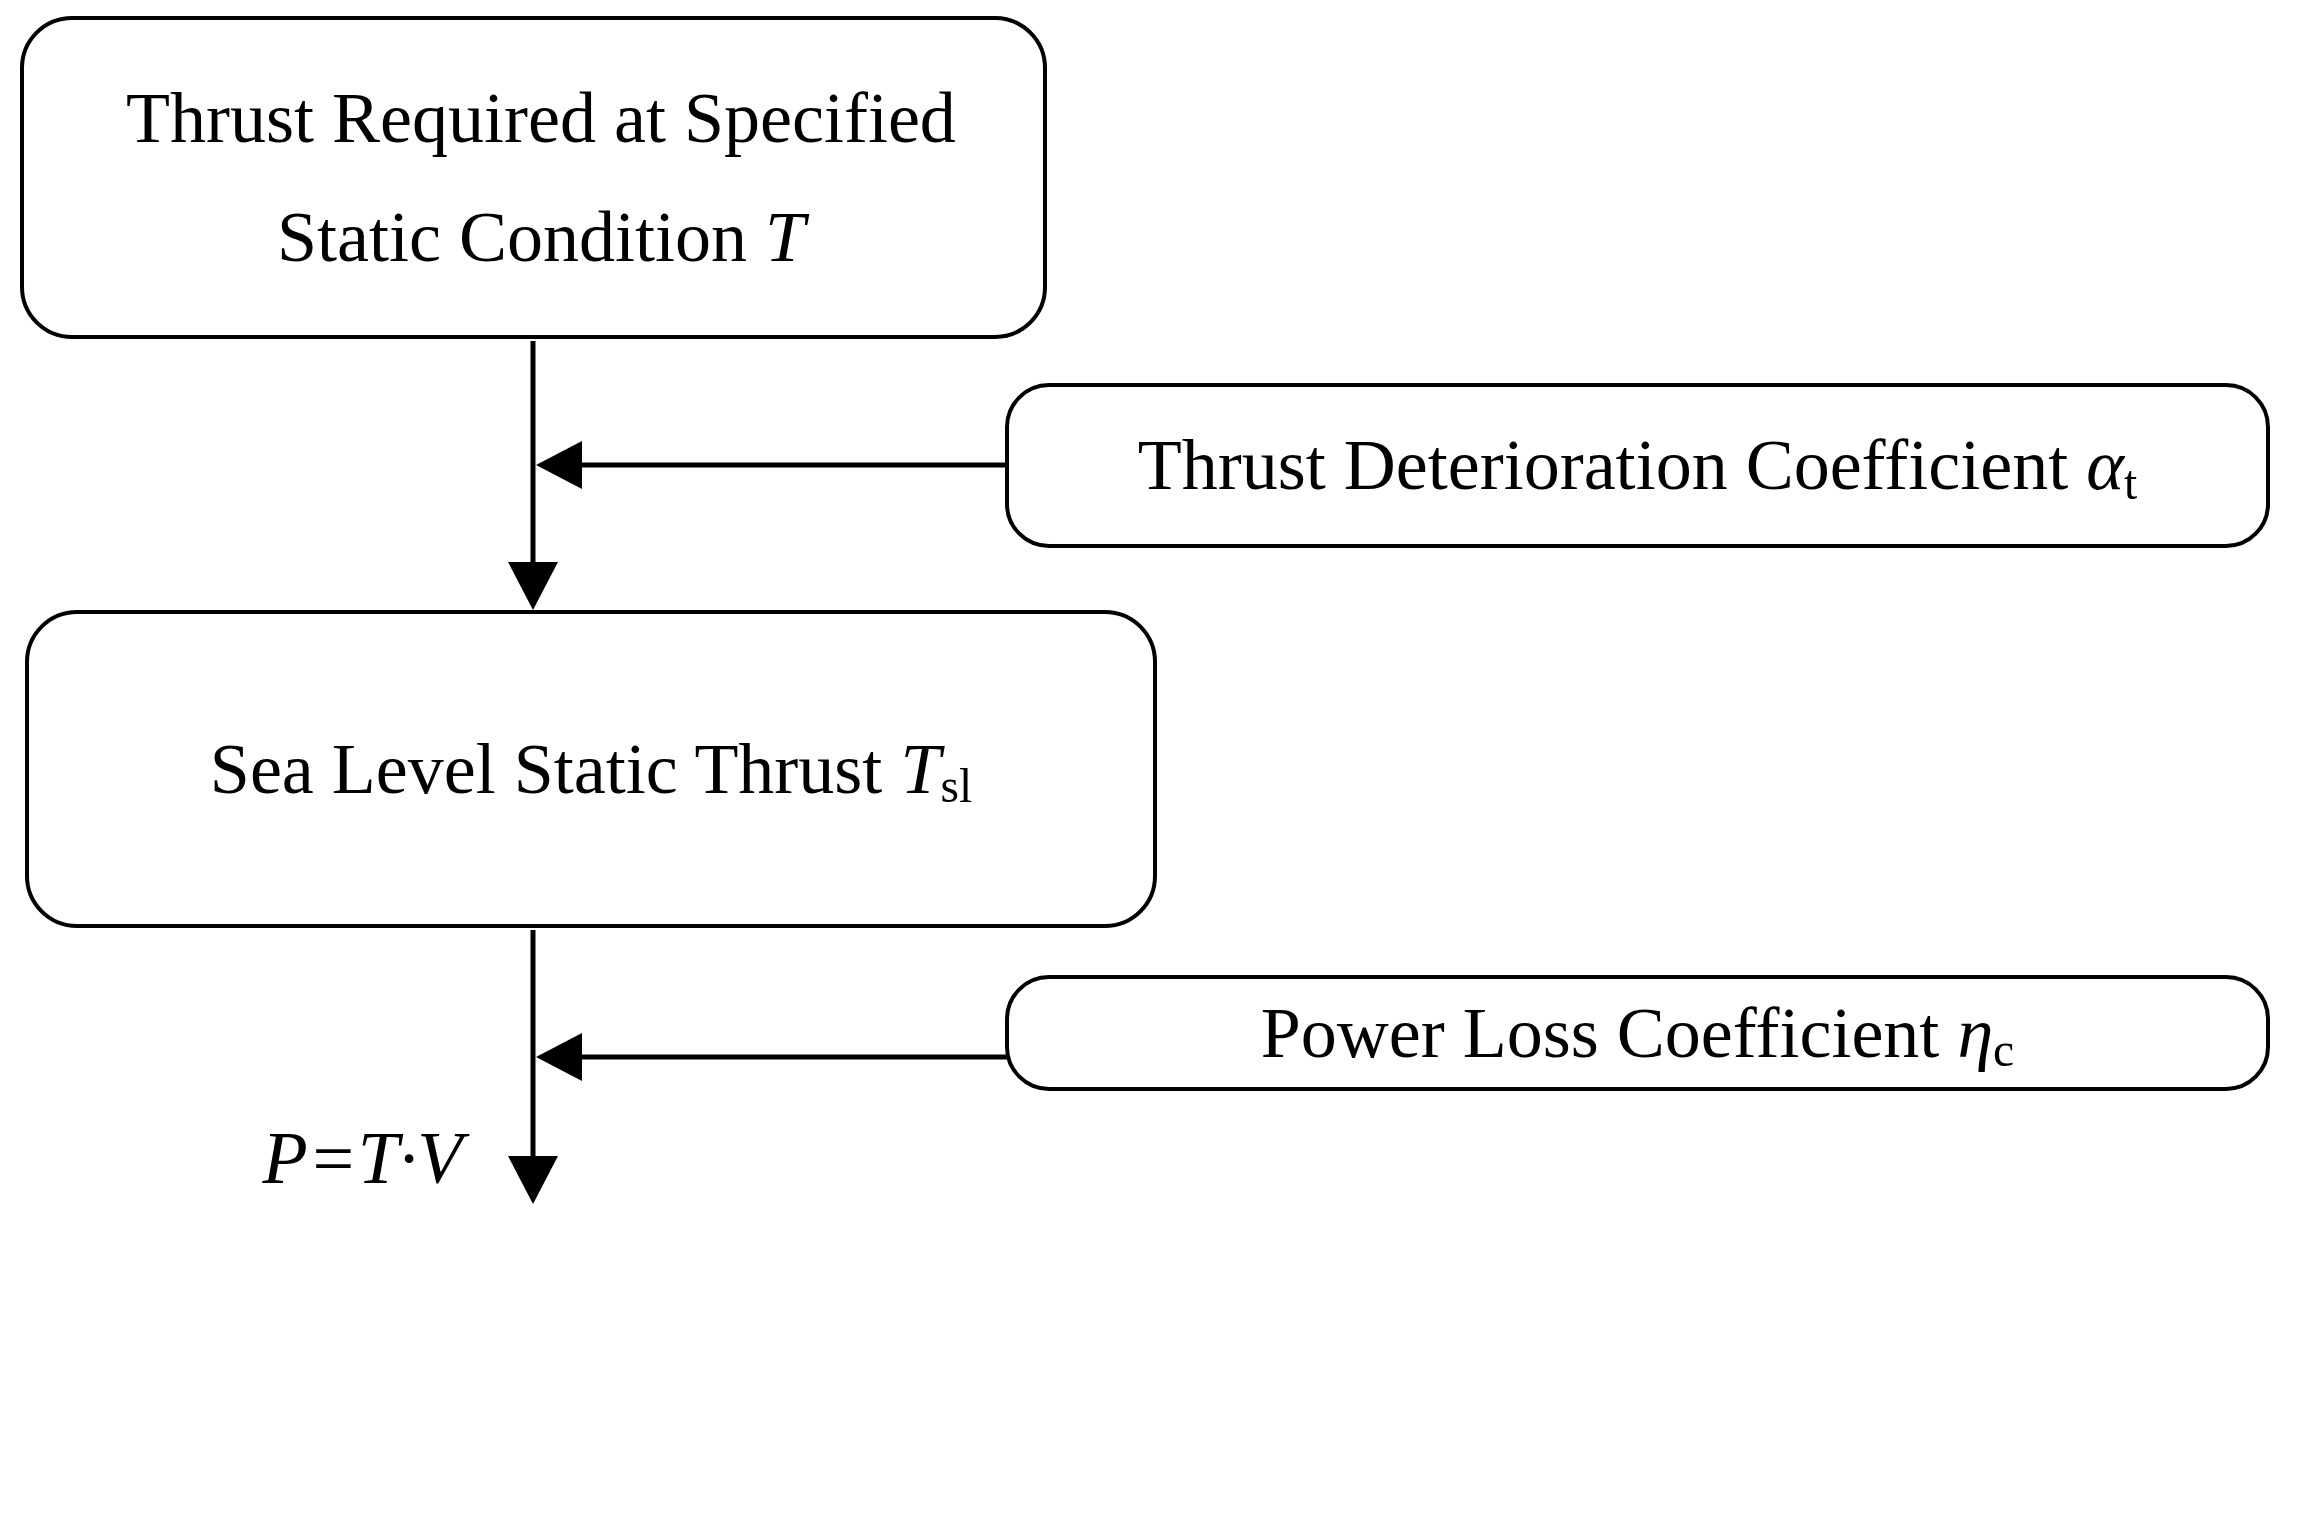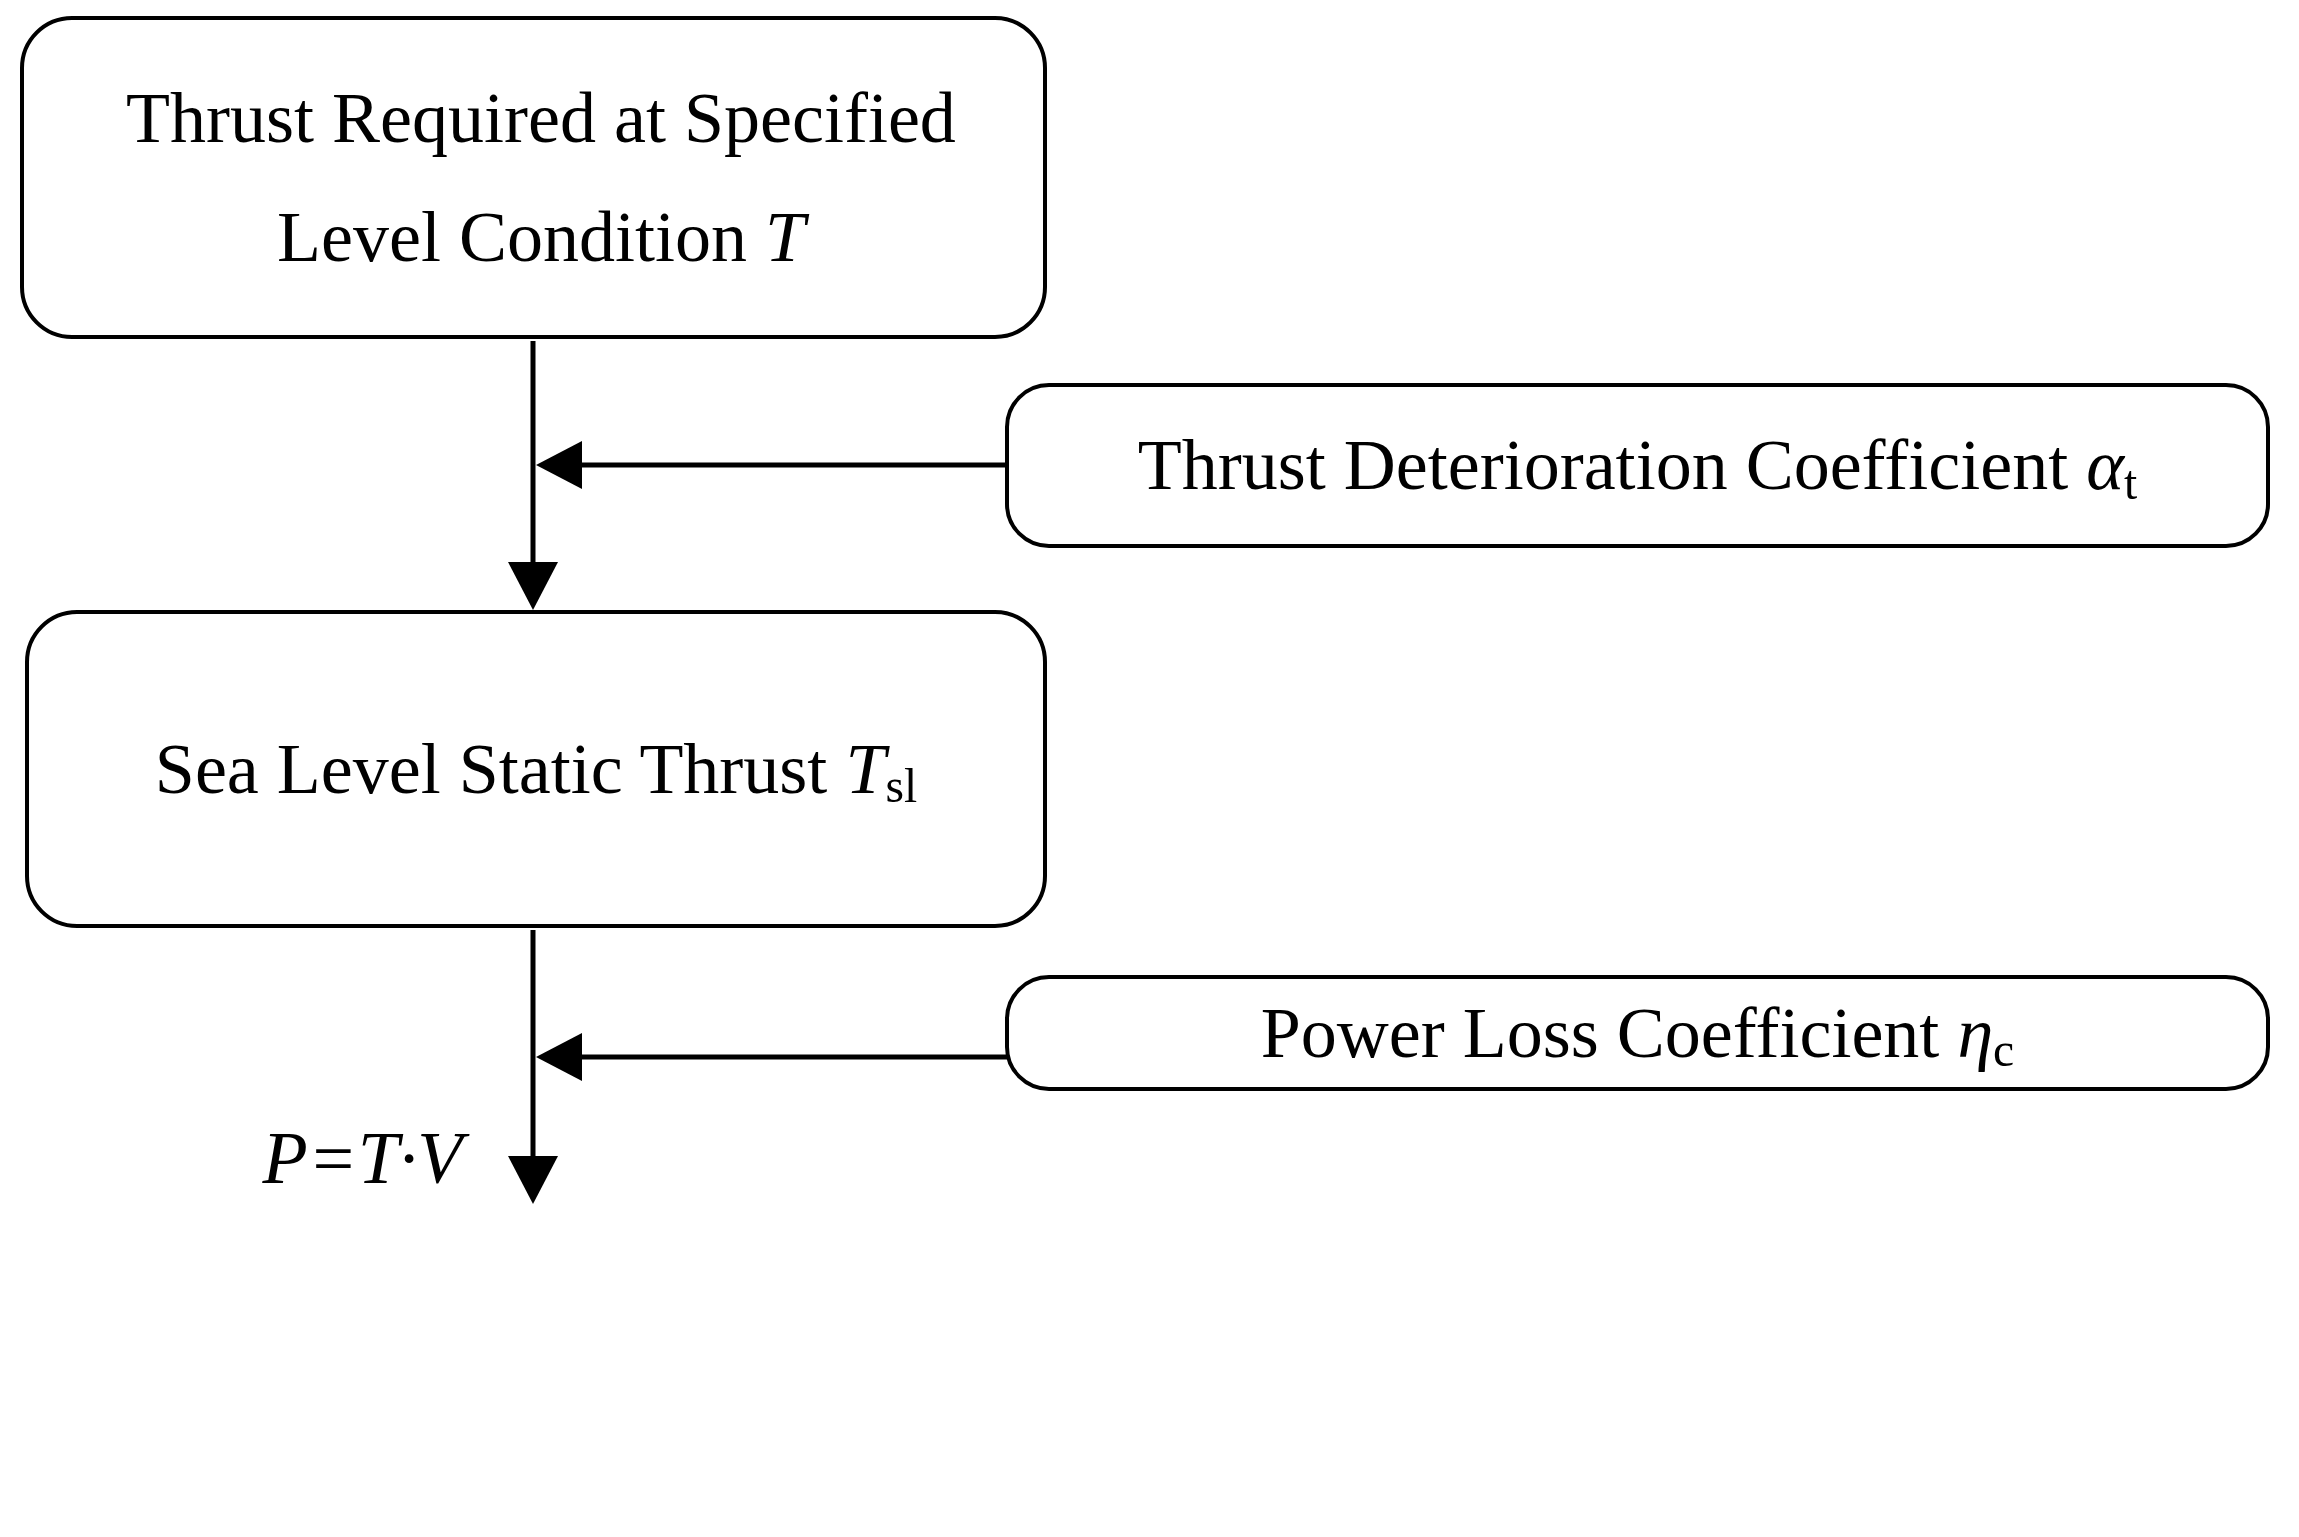--- a/index.html
+++ b/index.html
@@ -84,31 +84,31 @@
 
     <line x1="578" y1="1057" x2="1007" y2="1057"></line>
     <polygon points="536,1057 582,1033 582,1081"></polygon>
   </svg>
 
   <div class="node" style="left:20px; top:16px; width:1027px; height:323px;padding-left:15px;">
     <div>
       <span>Thrust Required at Specified</span>
     </div>
     <div>
-      <span>Level Condition </span><span class="sym">T</span>
+      <span>Static Condition </span><span class="sym">T</span>
     </div>
   </div>
 
   <div class="node side" style="left:1005px; top:383px; width:1265px; height:165px;">
     <div>
       <span>Thrust Deterioration Coefficient </span><span class="sym">α</span><span class="sub">t</span>
     </div>
   </div>
 
-  <div class="node" style="left:25px; top:610px; width:1022px; height:318px;">
+  <div class="node" style="left:25px; top:610px; width:1132px; height:318px;">
     <div>
       <span>Sea Level Static Thrust </span><span class="sym">T</span><span class="sub">sl</span>
     </div>
   </div>
 
   <div class="node side" style="left:1005px; top:975px; width:1265px; height:116px;">
     <div>
       <span>Power Loss Coefficient </span><span class="sym">η</span><span class="sub">c</span>
     </div>
   </div>

